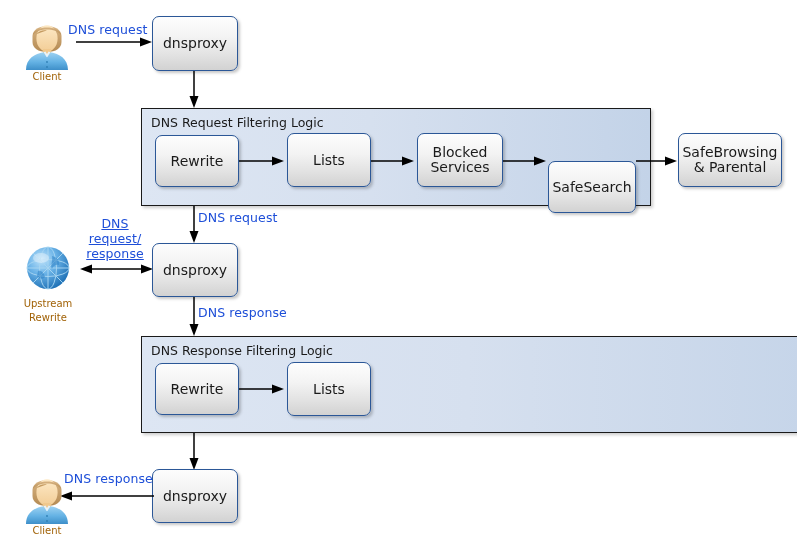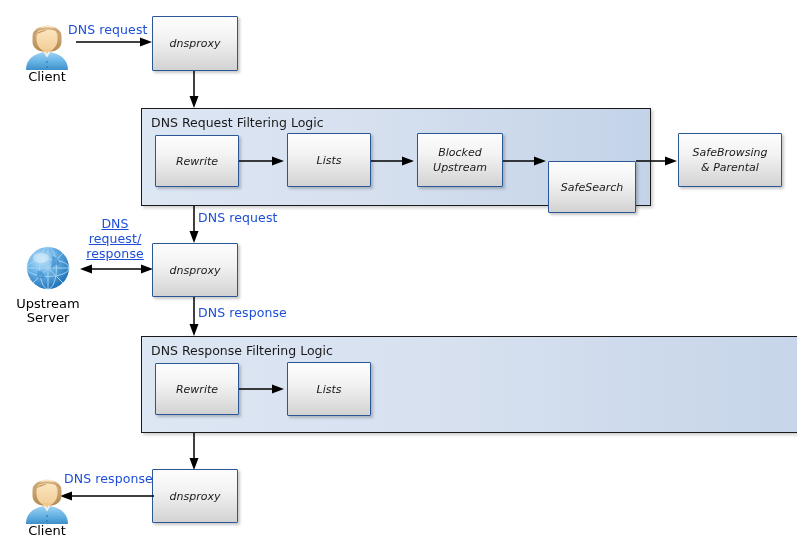--- a/index.html
+++ b/index.html
@@ -25,44 +25,43 @@
     color: #1d4ed8;
     line-height: 15px;
     white-space: pre;
     letter-spacing: 0.1px;
   }
   .label.center { text-align: center; }
 
   
   .actor-caption {
     position: absolute;
-    font-size: 13px;
+    font-size: 10px;
     line-height: 14px;
-    color: #000000;
+    color: #a16207;
     text-align: center;
     white-space: pre;
   }
 
   
   .node {
     position: absolute;
     box-sizing: border-box;
     border: 1.6px solid #2b5797;
-    border-radius: 1px;
+    border-radius: 7px;
     background: linear-gradient(to bottom, #fdfdfd 0%, #f3f3f3 38%, #e2e2e2 72%, #d2d2d2 100%);
     box-shadow: 2px 2px 3px rgba(0,0,0,0.22);
     display: flex;
     align-items: center;
     justify-content: center;
     text-align: center;
-    font-size: 11px;
+    font-size: 14px;
     color: #1a1a1a;
     line-height: 15px;
     white-space: pre-line;
-    font-style: italic;
   }
 
   
   .group {
     position: absolute;
     box-sizing: border-box;
     border: 1.6px solid #1a1a1a;
     background: linear-gradient(to right, #dde6f3 0%, #d6e0ef 45%, #c3d3e8 100%);
     box-shadow: 2px 2px 3px rgba(0,0,0,0.2);
   }
@@ -148,21 +147,21 @@
     <polygon points="45,6 33,1.5 33,10.5"></polygon>
   </svg>
 
   <div class="node" style="left:287px; top:133px; width:84px; height:54px;">Lists</div>
   <svg class="conn" style="left:371px; top:155px; width:46px; height:12px;">
     <line x1="0" y1="6" x2="34" y2="6"></line>
     <polygon points="43,6 31,1.5 31,10.5"></polygon>
   </svg>
 
   <div class="node" style="left:417px; top:133px; width:86px; height:54px;">Blocked
-Upstream</div>
+Services</div>
   <svg class="conn" style="left:503px; top:155px; width:46px; height:12px;">
     <line x1="0" y1="6" x2="34" y2="6"></line>
     <polygon points="43,6 31,1.5 31,10.5"></polygon>
   </svg>
 
   <div class="node" style="left:548px; top:135px; width:88px; height:52px;margin-top:26px;">SafeSearch</div>
   <svg class="conn" style="left:636px; top:155px; width:44px; height:12px;">
     <line x1="0" y1="6" x2="32" y2="6"></line>
     <polygon points="41,6 29,1.5 29,10.5"></polygon>
   </svg>
@@ -193,21 +192,21 @@
         <line x1="26" y1="5" x2="26" y2="47"></line>
         <line x1="11" y1="11" x2="41" y2="41"></line>
         <line x1="41" y1="11" x2="11" y2="41"></line>
       </g>
       <path d="M30 14 C35 15, 38 19, 37 23 C34 22, 31 24, 30 27 C28 24, 31 19, 30 14 Z" fill="#2b7fc4" opacity="0.55"></path>
       <path d="M16 29 C19 28, 22 31, 23 35 C21 38, 17 37, 15 34 Z" fill="#2b7fc4" opacity="0.55"></path>
       <ellipse cx="19" cy="16" rx="8" ry="5" fill="#ffffff" opacity="0.35"></ellipse>
     </svg>
   </div>
   <div class="actor-caption" style="left:8px; top:297px; width:80px;">Upstream
-Server</div>
+Rewrite</div>
 
   <div class="label center" style="left:75px; top:216px; width:80px;text-decoration:underline;">DNS
 request/
 response</div>
 
   <svg class="conn" style="left:80px; top:263px; width:73px; height:12px;">
     <line x1="9" y1="6" x2="64" y2="6"></line>
     <polygon points="0,6 12,1.5 12,10.5"></polygon>
     <polygon points="73,6 61,1.5 61,10.5"></polygon>
   </svg>

